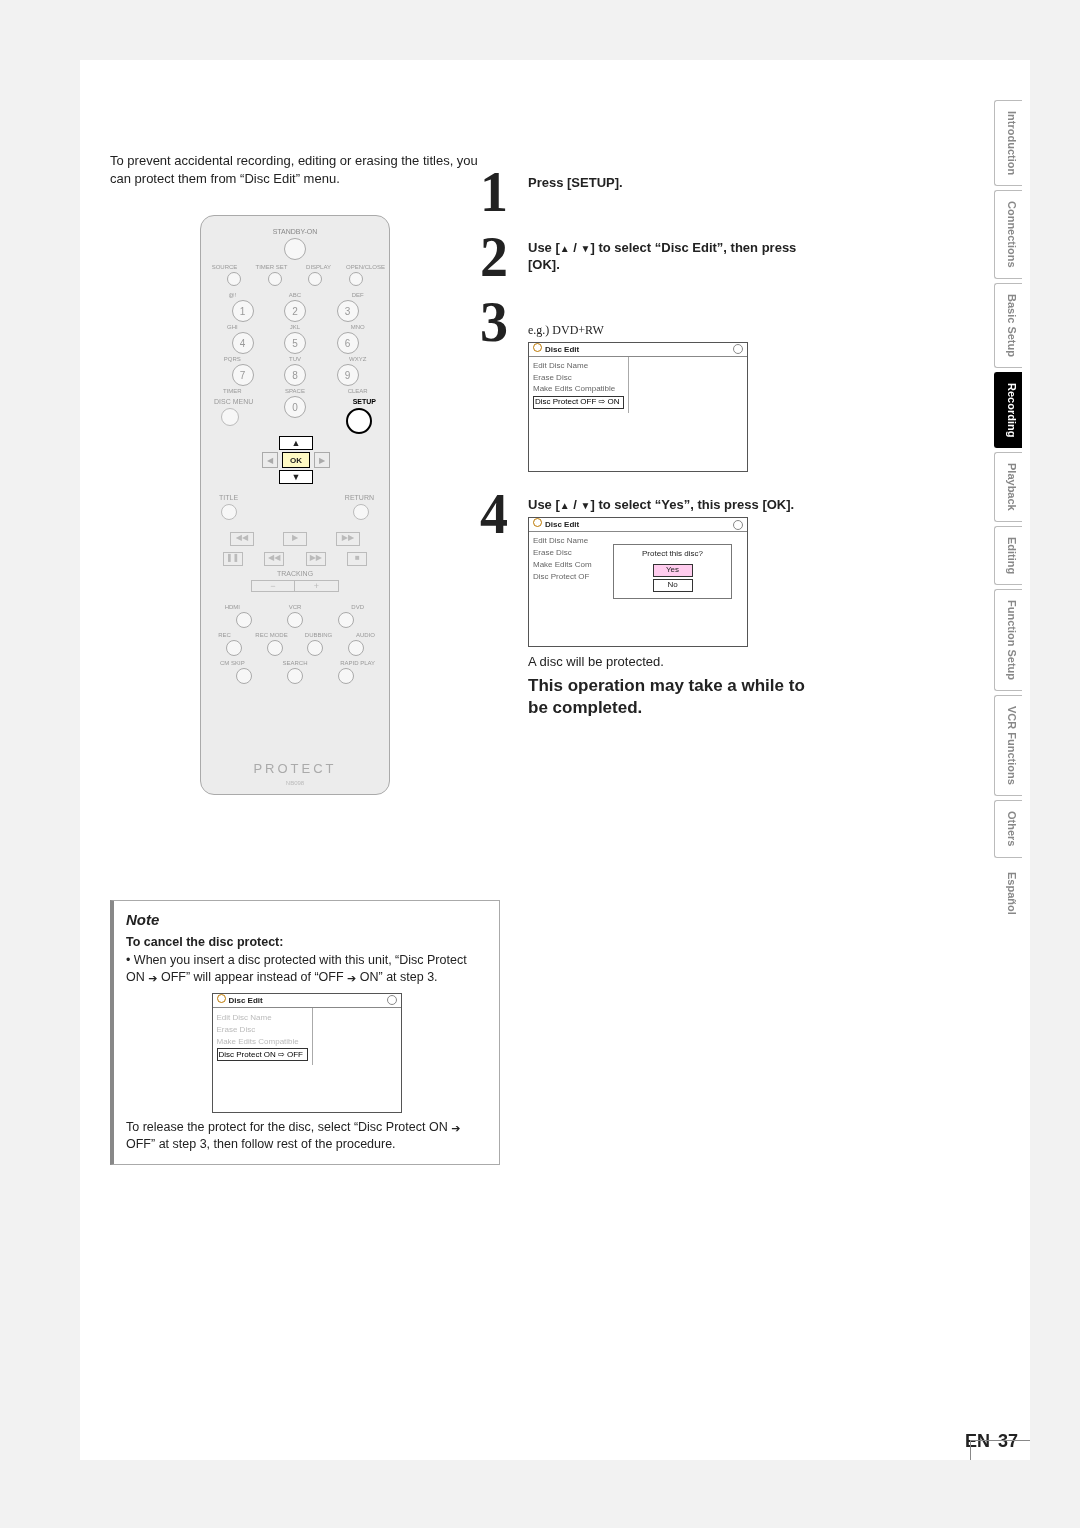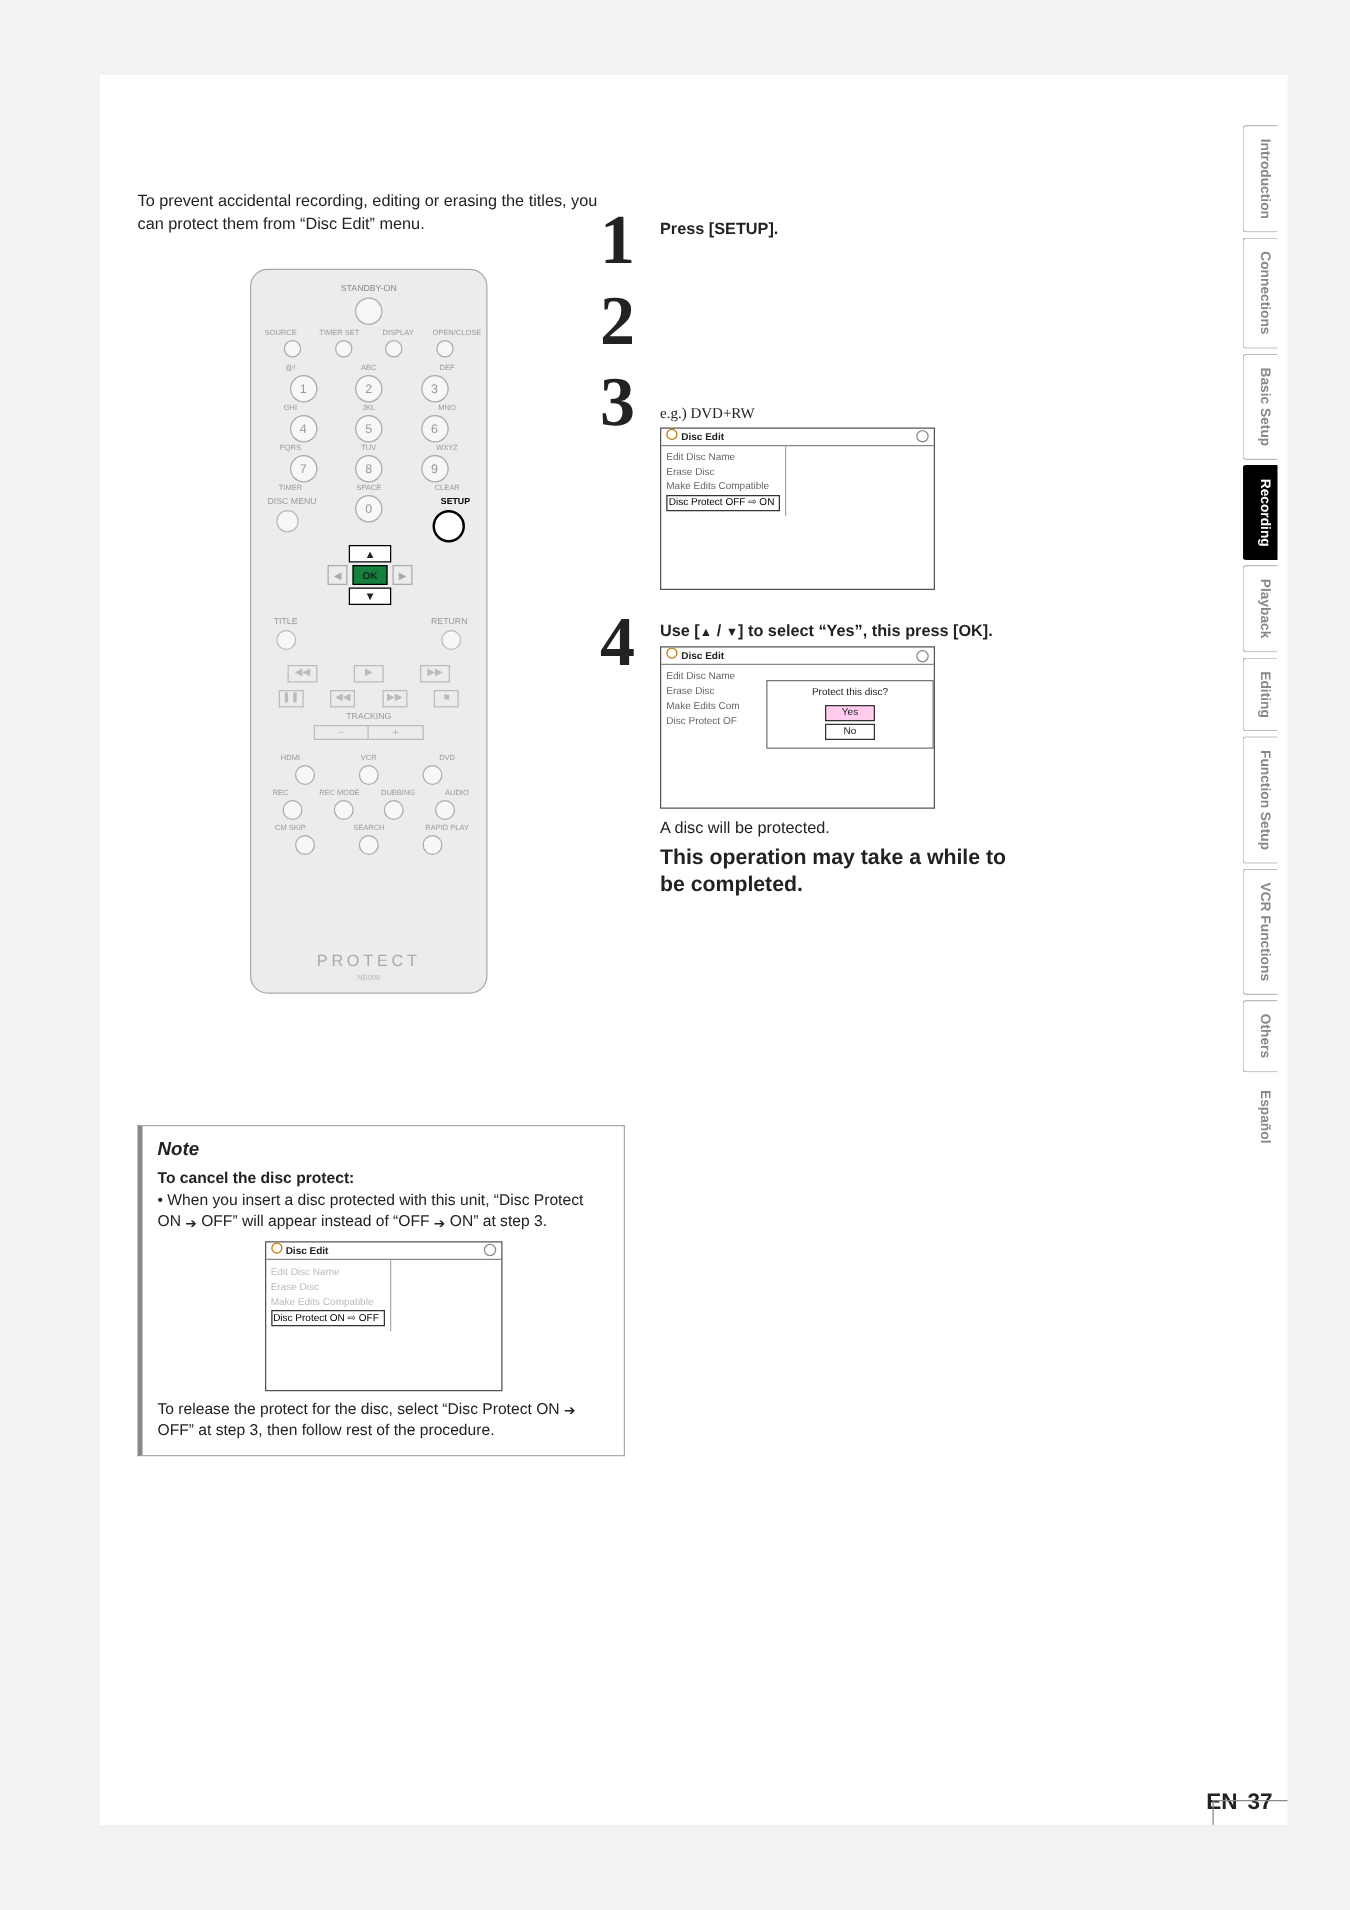--- a/index.html
+++ b/index.html
@@ -78,21 +78,21 @@
   }
   .arrow-up, .arrow-down {
     width:34px; height:14px; border:1.5px solid #000; margin: 2px auto;
     display:flex; align-items:center; justify-content:center; background:#fff;
     font-size:9px;
   }
   .ok-row { display:flex; align-items:center; justify-content:center; gap:4px; margin:2px 0;}
   .ok-lr { width:16px;height:16px; border:1px solid #aaa; font-size:8px;
     display:flex;align-items:center;justify-content:center; color:#aaa; }
   .ok-btn { width:28px;height:16px; border:1.5px solid #000; font-size:8px; font-weight:bold;
-    display:flex;align-items:center;justify-content:center; background:#15803d; }
+    display:flex;align-items:center;justify-content:center; background:#fef9c3; }
   .brand {
     position:absolute; bottom:18px; left:0; right:0;
     text-align:center; color:#aaa; font-size:13px; letter-spacing:3px;
   }
   
   .steps {
     position: absolute;
     left: 400px; top: 110px;
     width: 330px;
   }
@@ -124,21 +124,21 @@
   .osd-dvdicon {
     width:9px;height:9px;border:1px solid #b70; border-radius:50%;
     display:inline-block; margin-right:3px; position:relative;
   }
   .osd-endicon { width:10px;height:10px;border:1px solid #888;border-radius:50%; }
   .osd-list { width: 100px; border-right: 1px solid #aaa; padding: 3px 4px; }
   .osd-list div { margin: 1px 0; color:#666; }
   .osd-list .sel { border:1px solid #333; padding:0 1px; color:#000; background:#fff; }
   .osd-dialog-box .osd-list { border-right:none; }
   .osd-dialog {
-    position:absolute; top:26px; left:84px; width:134px;
+    position:absolute; top:26px; left:84px; width:119px;
     border:1px solid #777; padding:4px; text-align:center;
   }
   .osd-dialog .yn { margin-top:4px; }
   .osd-dialog .yn div { border:1px solid #333; width:40px; margin:2px auto; font-size:8px; }
   .osd-dialog .yn .sel { background:#fce; }
   .result-txt { font-size: 13px; margin-top: 6px; }
   .warn-txt { font-size: 17px; font-weight: bold; margin-top: 4px; line-height:1.3; }
 
   
   .note {
@@ -335,20 +335,25 @@
   </div>
 
   <div class="steps">
     <div class="step">
       <div class="bignum">1</div>
       <div class="step-body"><strong>Press [SETUP].</strong></div>
     </div>
 
     <div class="step">
       <div class="bignum">2</div>
+      <div class="step-body">
+        <strong>
+          <span>Use [</span><span class="tri">▲</span><span> / </span><span class="tri">▼</span><span>] to select “Disc Edit”, then press [OK].</span>
+        </strong>
+      </div>
     </div>
 
     <div class="step">
       <div class="bignum">3</div>
       <div class="step-body">
         <div class="eg">e.g.) DVD+RW</div>
         <div class="osd">
           <div class="osd-titlebar">
             <span><span class="osd-dvdicon"></span><span>Disc Edit</span></span>
             <span class="osd-endicon"></span>

